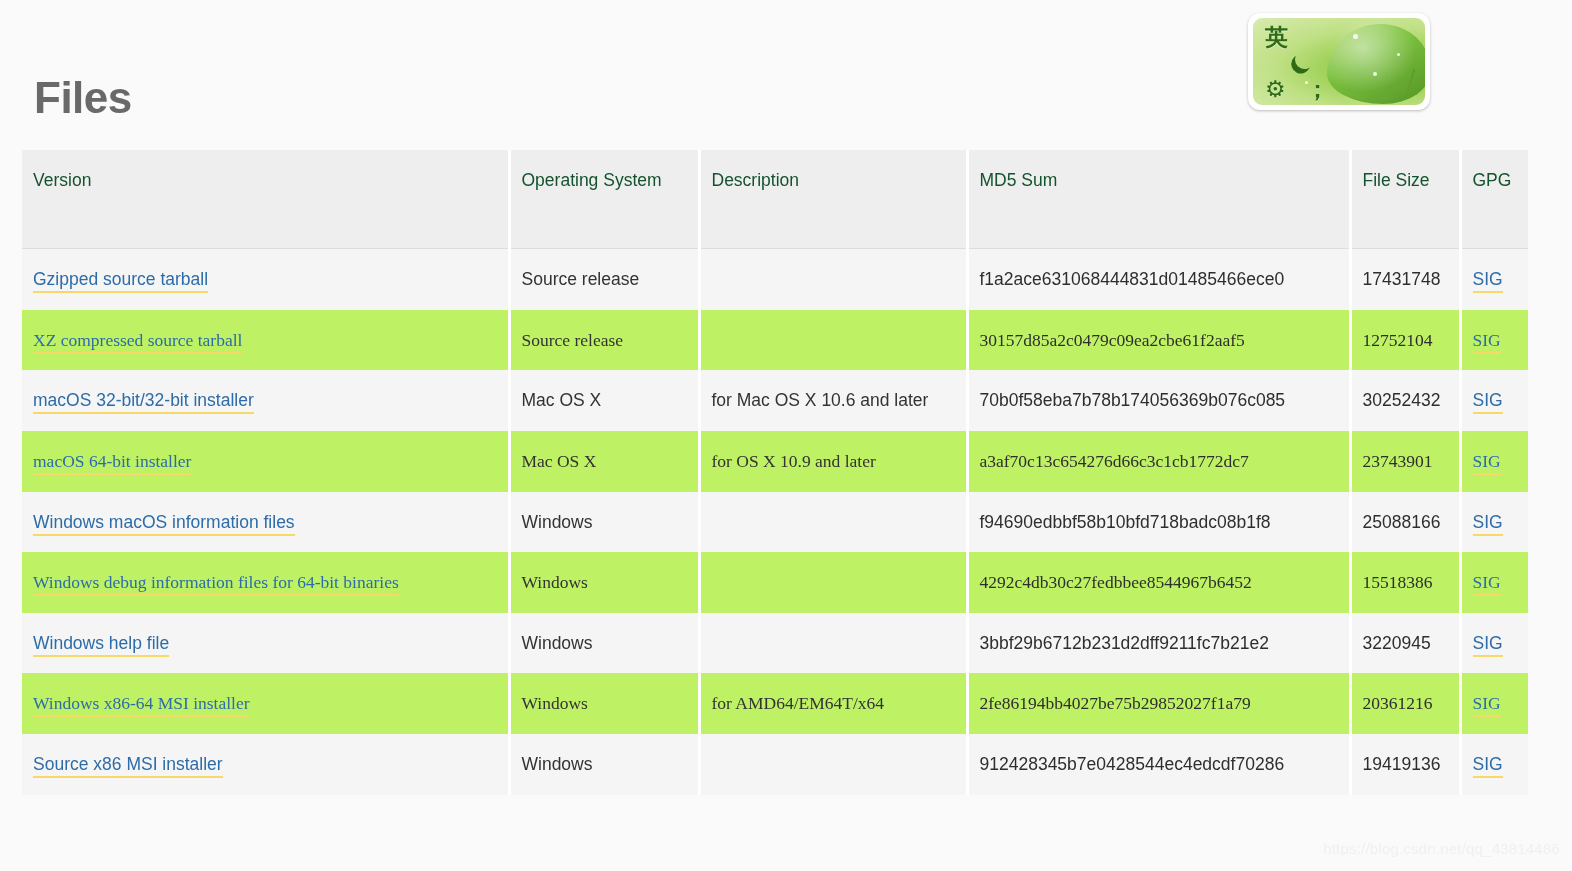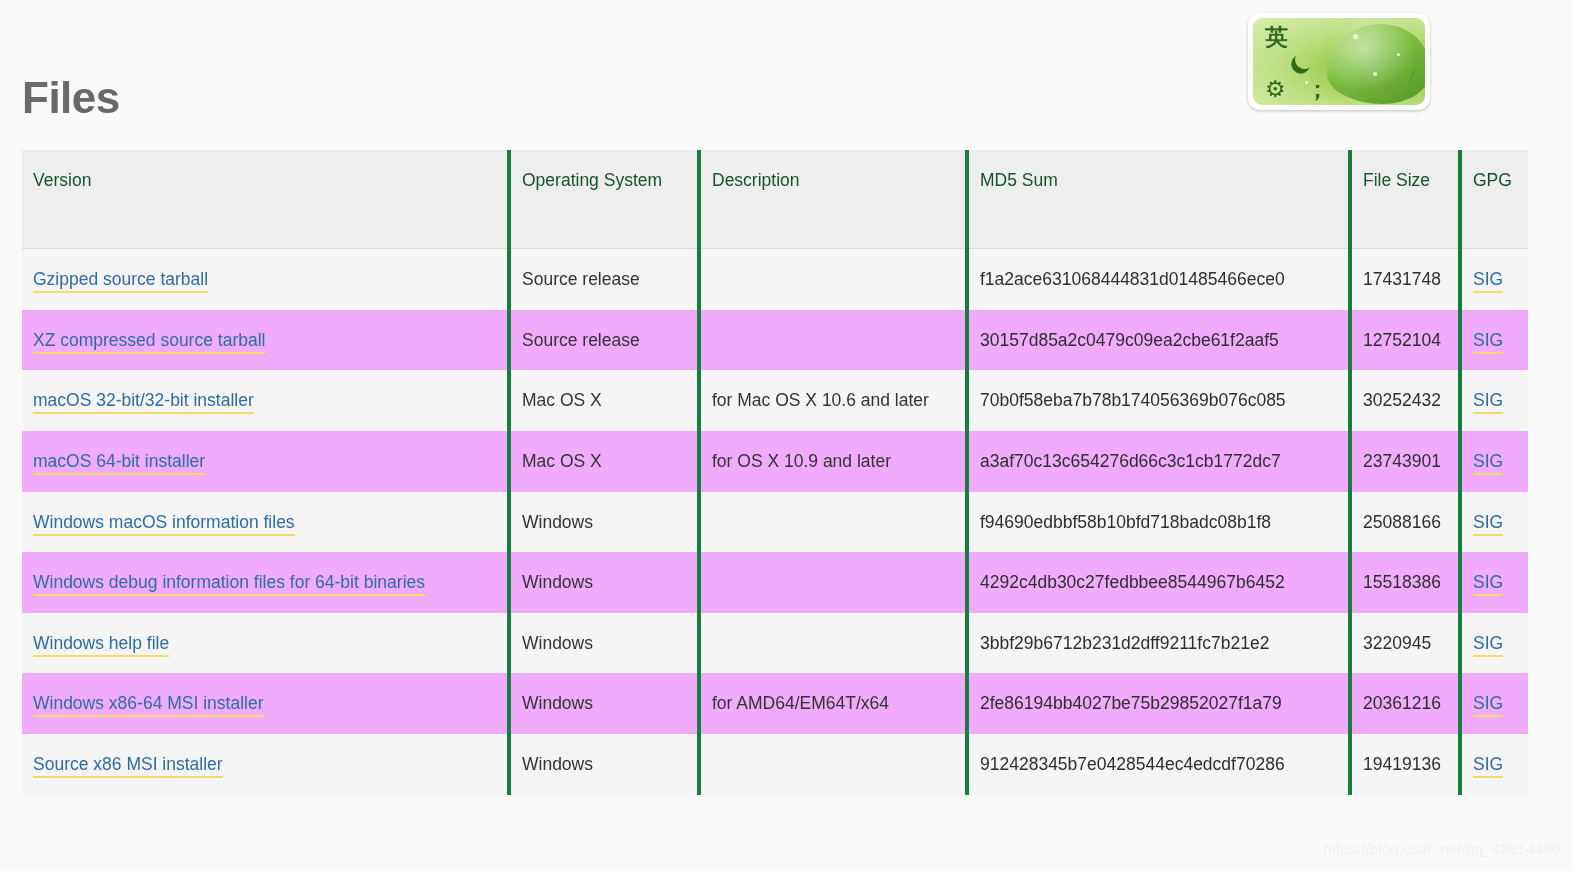--- a/index.html
+++ b/index.html
@@ -12,21 +12,21 @@
     background: #fafafa;
     font-family: "Liberation Sans", sans-serif;
     color: #333333;
     overflow: hidden;
     position: relative;
   }
 
   
   #page-title {
     position: absolute;
-    left: 22px;
+    left: 34px;
     top: 47px;
     font-size: 44px;
     font-weight: bold;
     color: #696969;
     letter-spacing: -0.5px;
     line-height: 1;
   }
 
   
   #ime-bar {
@@ -106,39 +106,39 @@
     width: 1506px;
     border-collapse: collapse;
     font-size: 17.5px;
     table-layout: fixed;
   }
   #files-table th,
   #files-table td {
     text-align: left;
     vertical-align: top;
     padding: 15px 10px 15px 11px;
-    border-left: 4px solid #15803d;
+    border-left: 2px solid #15803d;
     border-right: 3px solid #ffffff;
     line-height: 1.75;
     font-weight: normal;
   }
   #files-table th:first-child,
   #files-table td:first-child { border-left: none; }
   #files-table th:last-child,
   #files-table td:last-child { border-right: none; }
 
   #files-table thead th {
     background: #eeeeee;
     color: #14532d;
     font-weight: normal;
     height: 68px;
     border-bottom: 1px solid #dddddd;
   }
   #files-table tbody tr.odd td { background: #f5f5f5; }
-  #files-table tbody tr.even td { background: #f0abfc; }
+  #files-table tbody tr.even td { background: #bef264; font-family: Liberation Serif, serif; }
 
   .col-version { width: 487px; }
   .col-os      { width: 190px; }
   .col-desc    { width: 268px; }
   .col-md5     { width: 383px; }
   .col-size    { width: 110px; }
   .col-gpg     { width: 68px; }
 
   
   .col-os-head { white-space: normal; }

